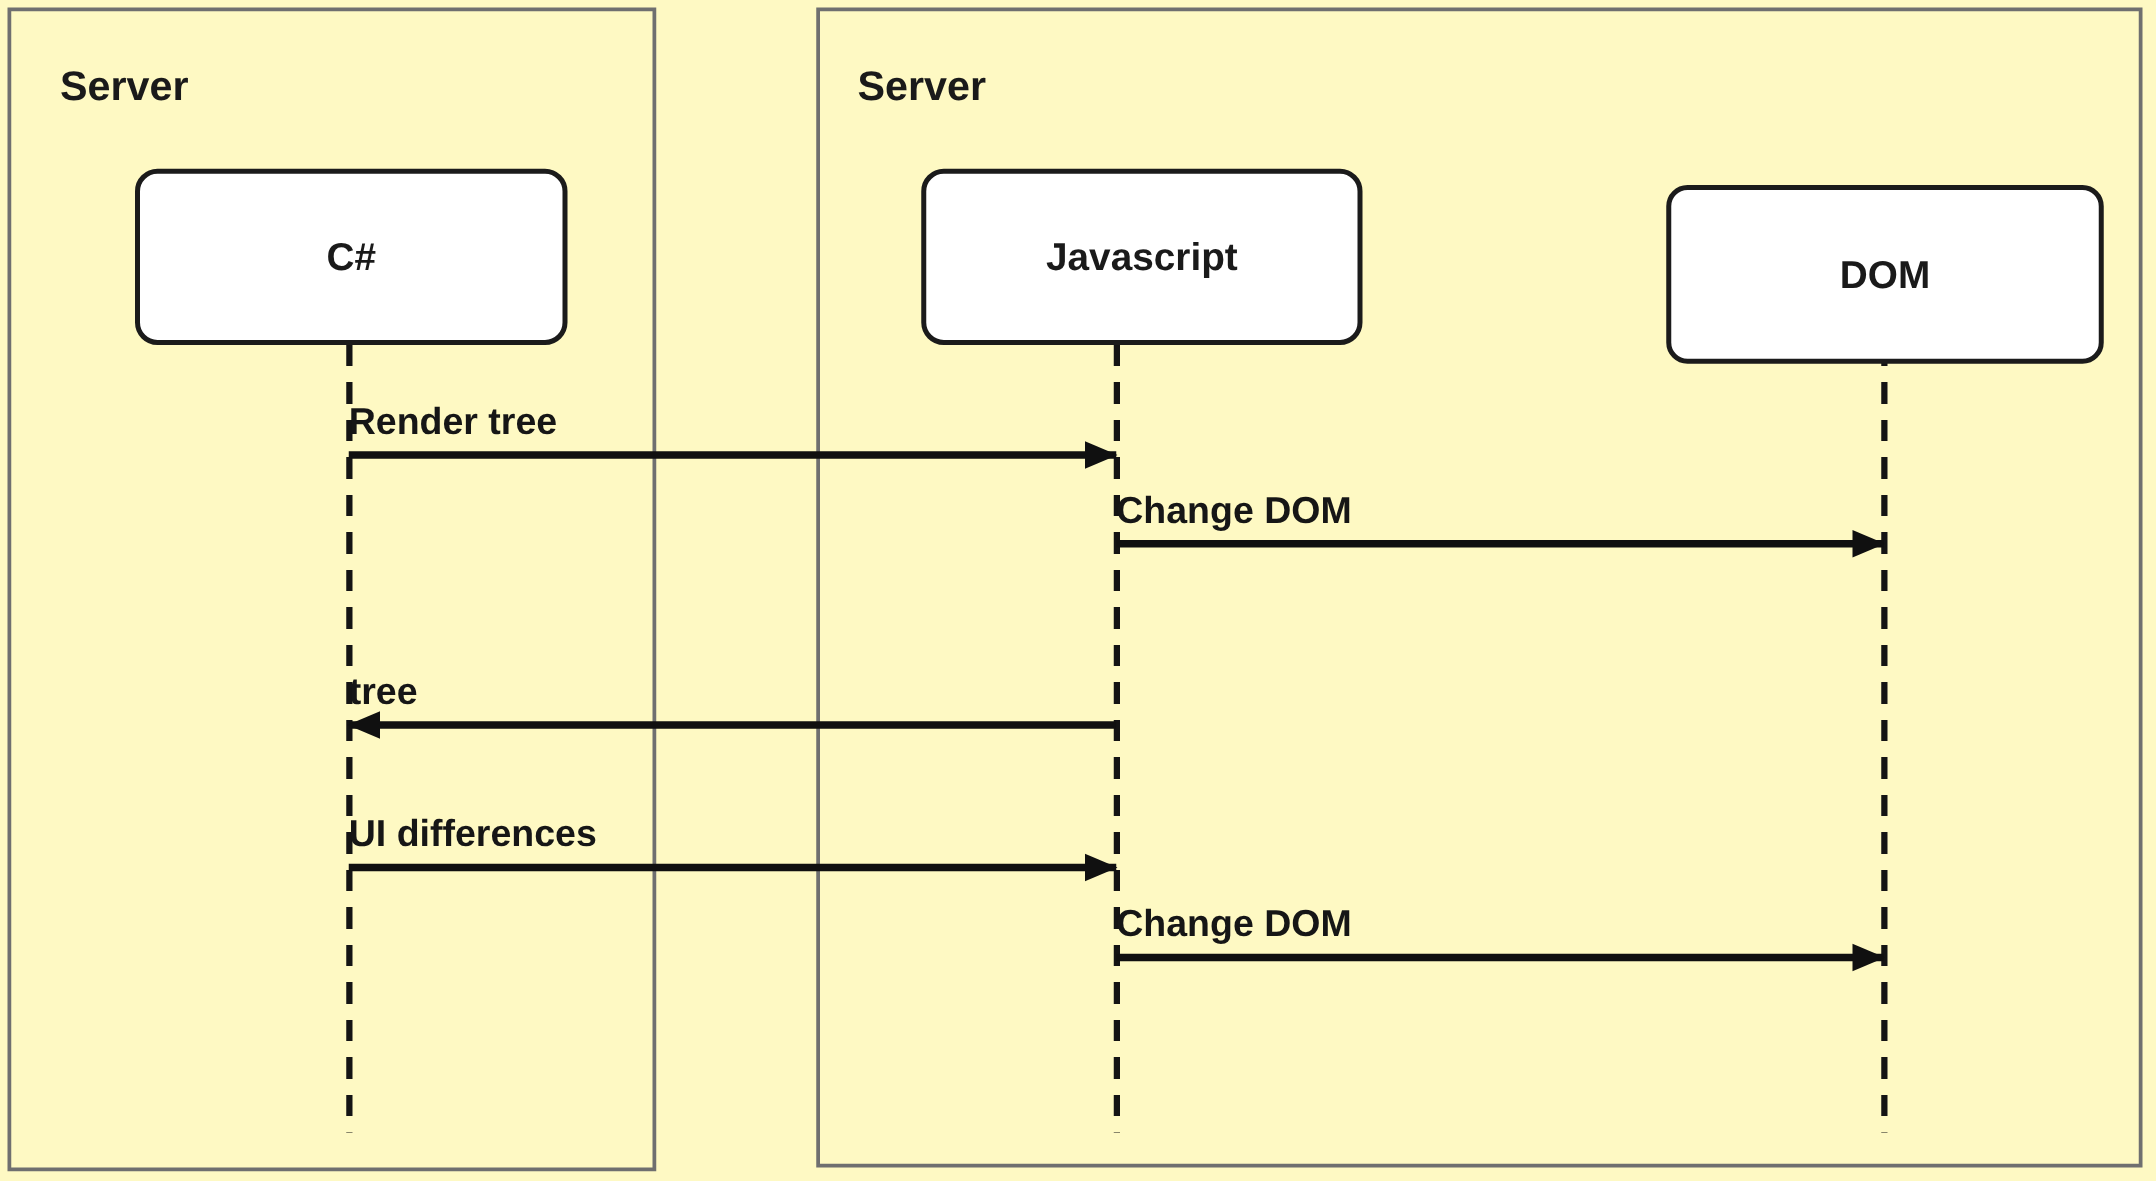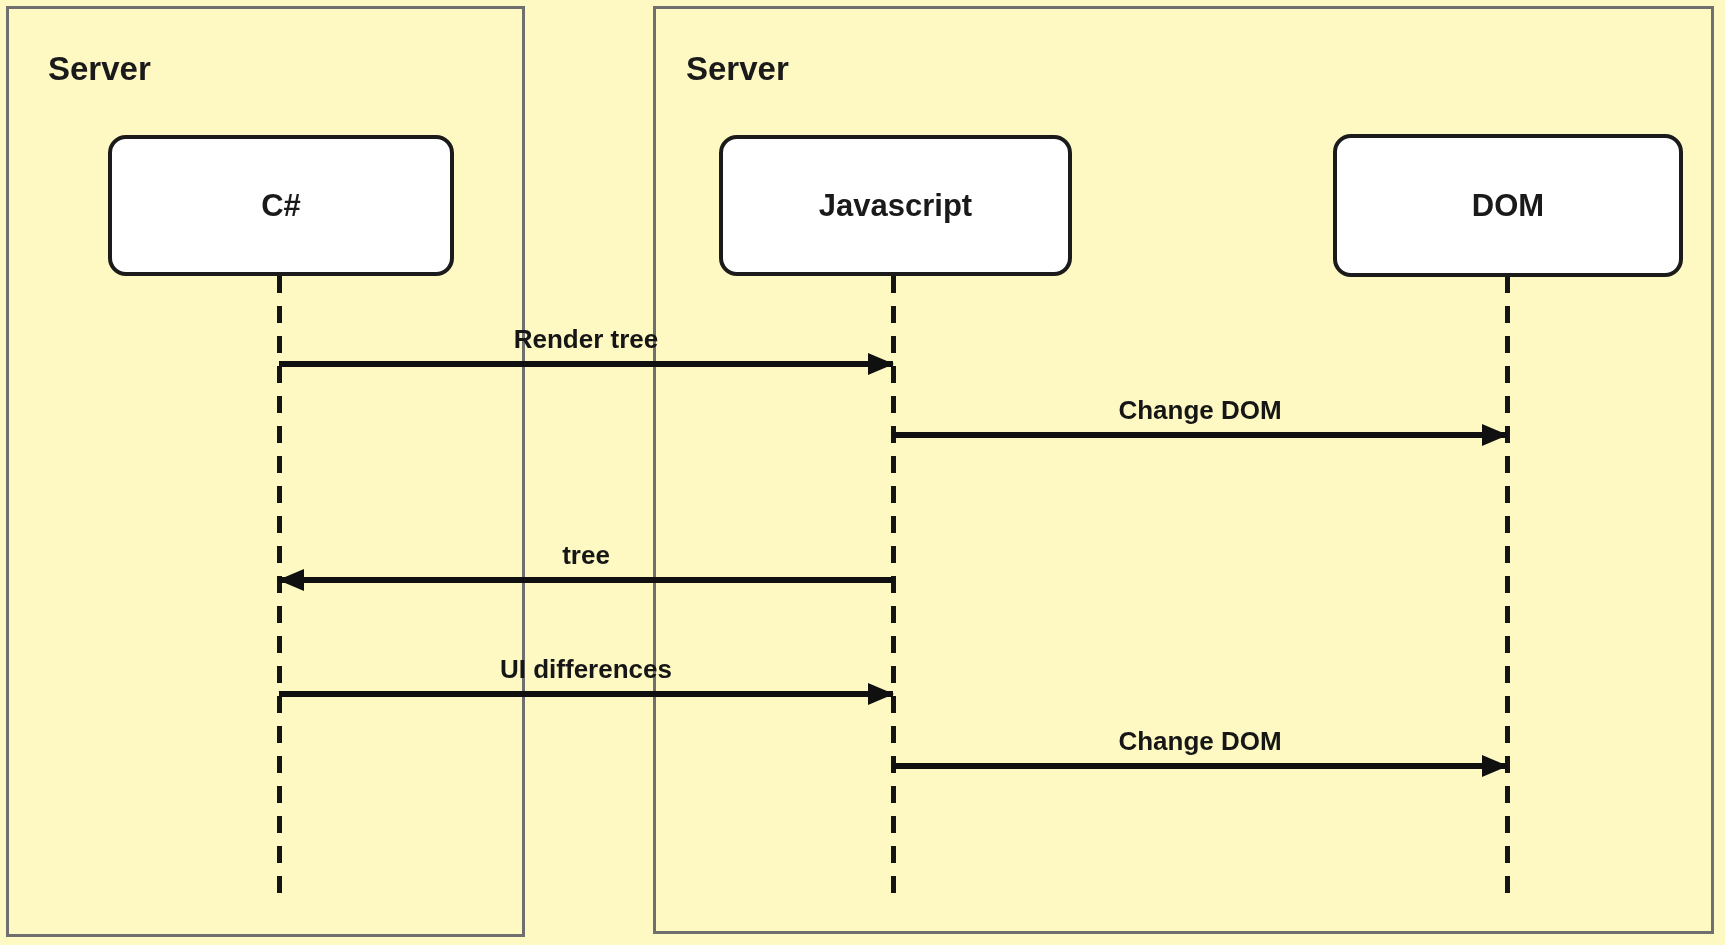--- a/index.html
+++ b/index.html
@@ -34,22 +34,22 @@
     border:4px solid #1b1b1b;
     border-radius:18px;
     background:#ffffff;
     display:flex;align-items:center;justify-content:center;
     z-index:3;
   }
   .pbox span{
     font-size:31px;font-weight:700;color:#1a1a1a;white-space:nowrap;
   }
   #box-csharp{left:108px;top:135px;width:346px;height:141px;}
-  #box-js{left:719px;top:135px;width:353px;height:141px;}
-  #box-dom{left:1333px;top:134px;width:350px;height:143px;}
+  #box-js{left:737px;top:135px;width:353px;height:141px;}
+  #box-dom{left:1333px;top:148px;width:350px;height:143px;border-radius:17px;}
   
   .lifeline{
     position:absolute;
     top:276px;height:630px;width:5px;
     background:repeating-linear-gradient(to bottom,#141414 0 17px,transparent 17px 30px);
     z-index:2;
   }
   #life-csharp{left:277px;}
   #life-js{left:891px;}
   #life-dom{left:1505px;}
@@ -65,21 +65,21 @@
   }
   .arrowhead{
     position:absolute;top:-11px;width:0;height:0;
     border-top:11px solid transparent;
     border-bottom:11px solid transparent;
   }
   .arrowhead.right{right:-1px;border-left:26px solid #101010;}
   .arrowhead.left{left:-1px;border-right:26px solid #101010;}
   .msg-label{
     position:absolute;left:0;right:0;bottom:9px;
-    text-align:center;font-size:26px;font-weight:700;color:#161616;
+    text-align:left;font-size:30px;font-weight:700;color:#161616;
     white-space:nowrap;z-index:6;
   }
 </style>
 </head>
 <body>
 
 <div id="stage">
 
   <div class="frame" id="frame-server"></div>
   <div class="frame" id="frame-browser"></div>

